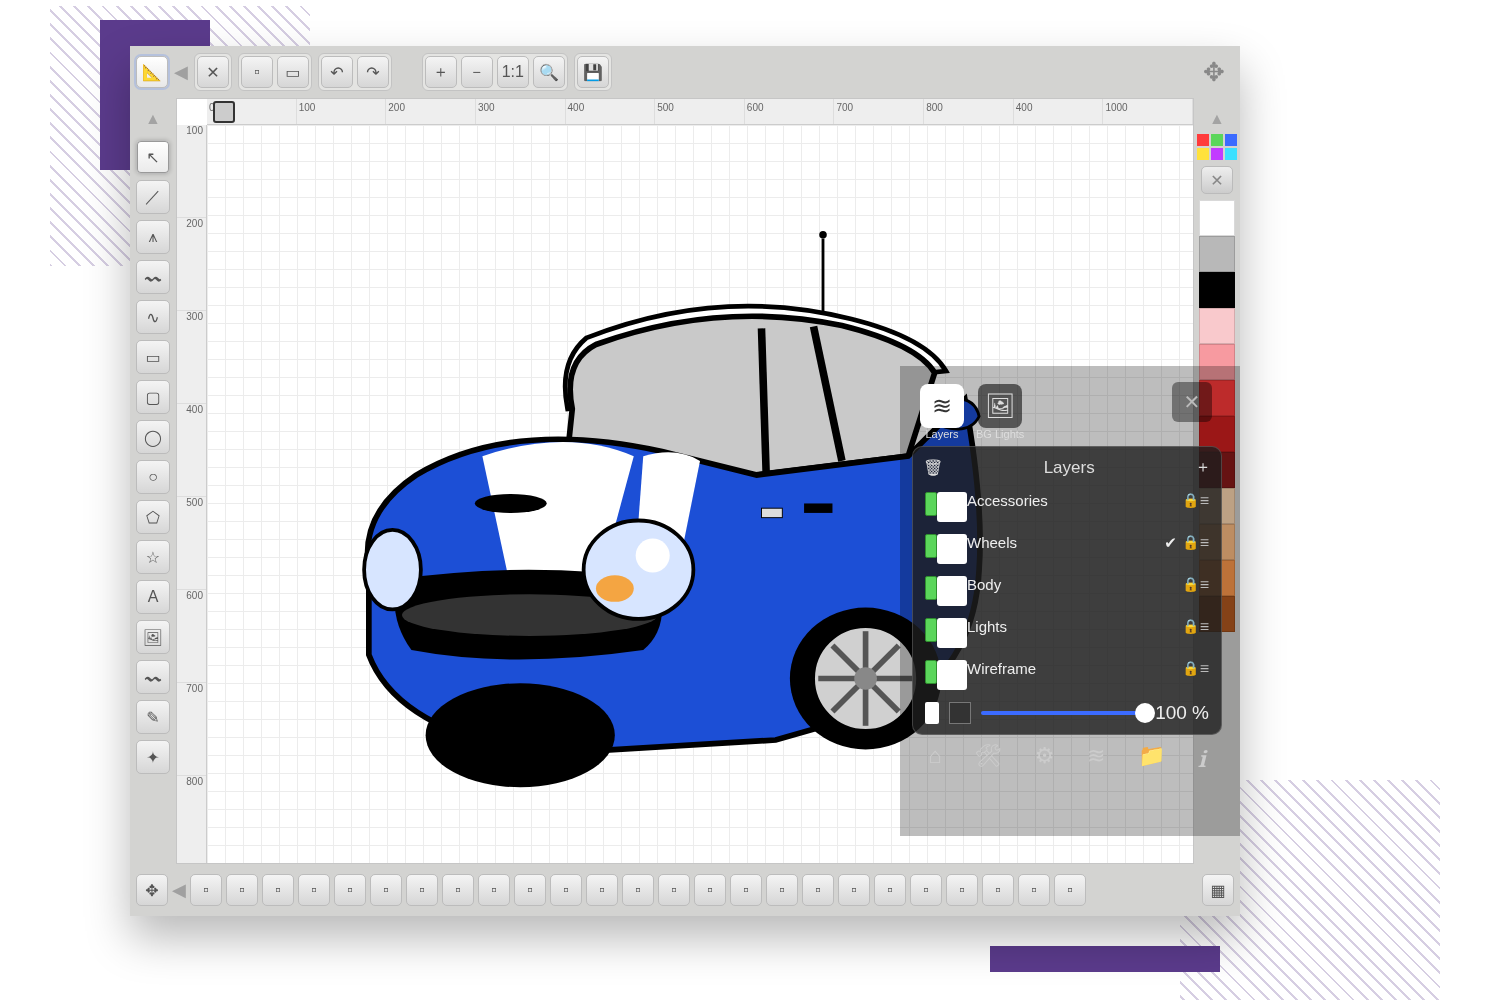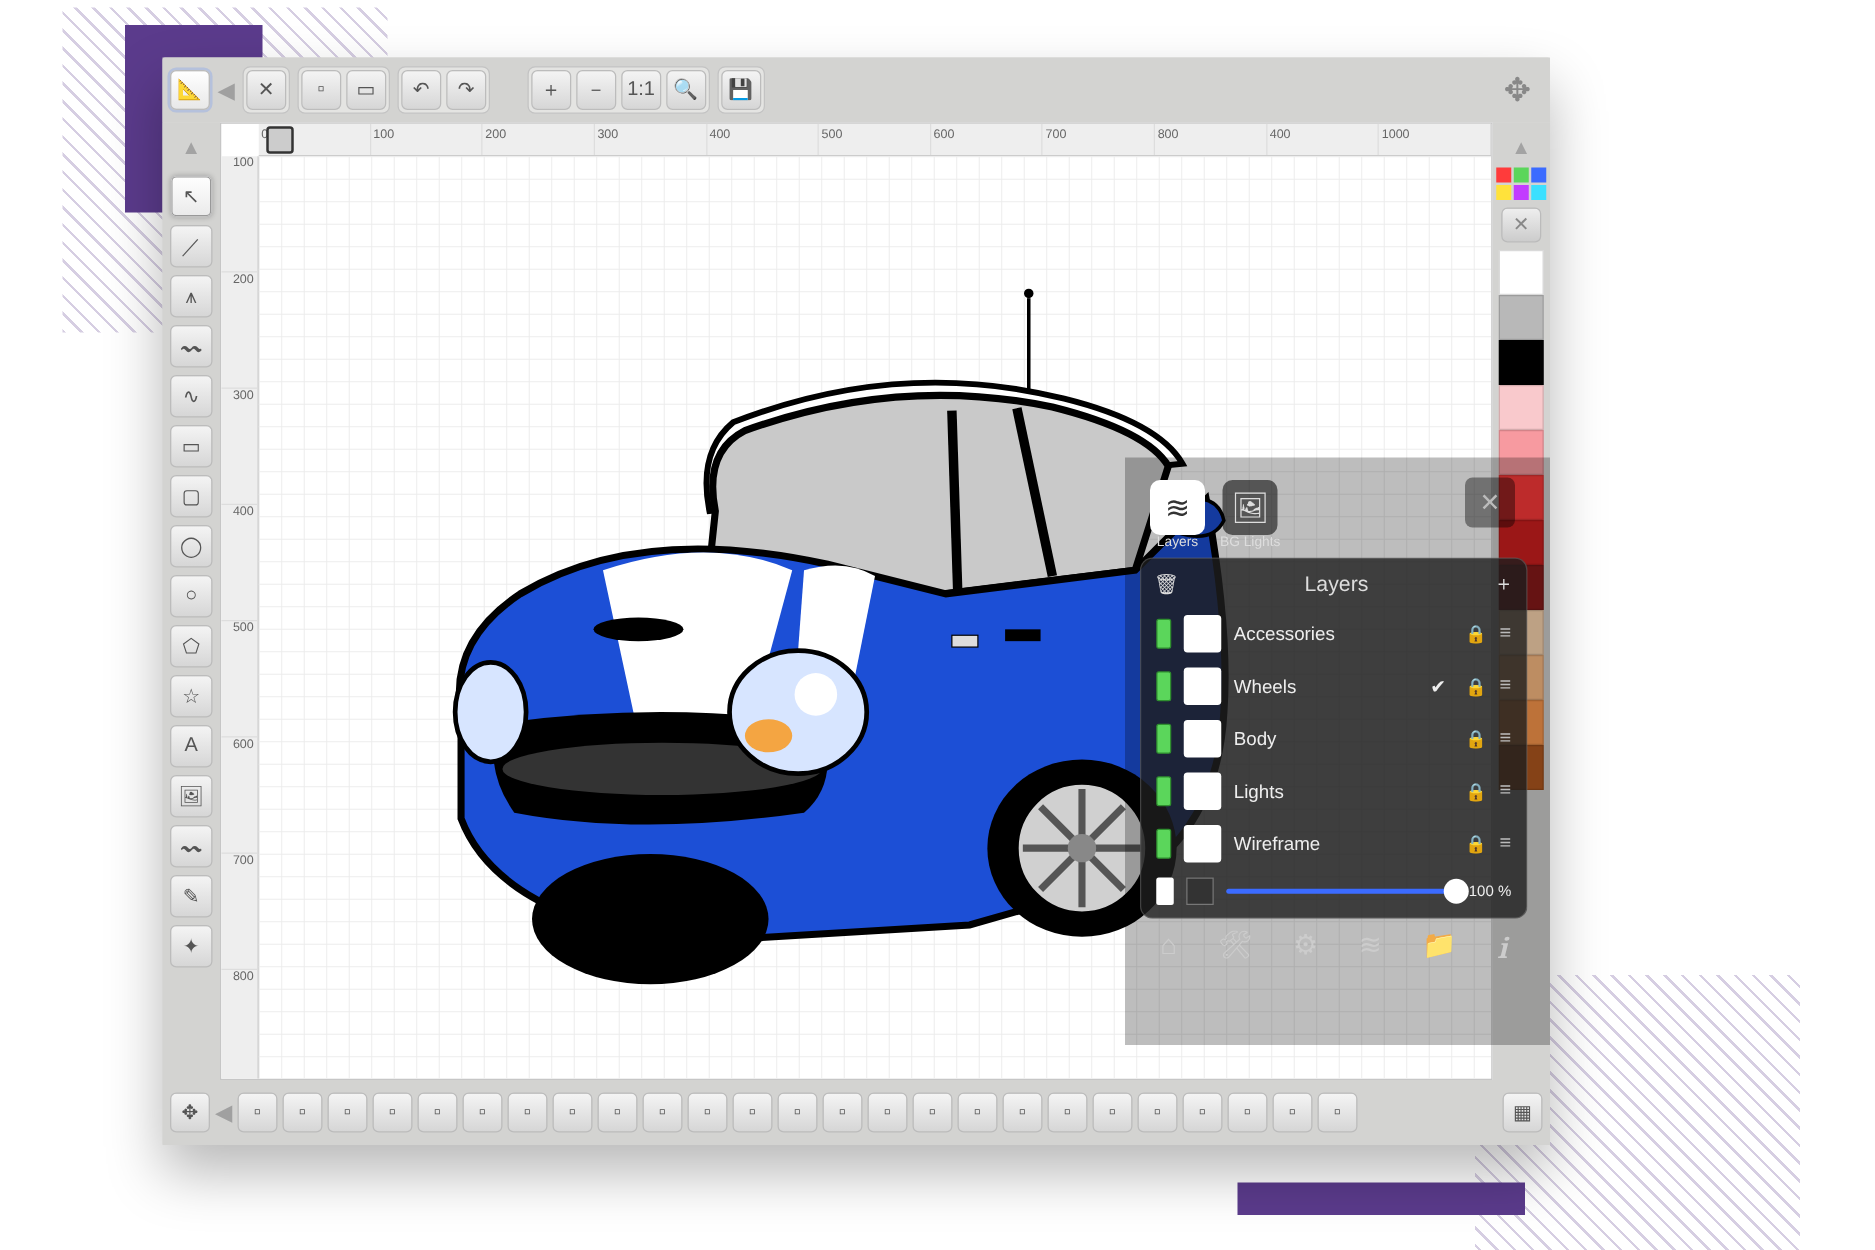--- a/index.html
+++ b/index.html
@@ -44,21 +44,21 @@
   
   .hud{position:absolute;right:18px;top:330px;width:310px;padding:8px 0 0;color:#eee;z-index:10}
   .hud-tabs{display:flex;gap:12px;margin-left:8px}
   .hud-tab{display:flex;flex-direction:column;align-items:center;font-size:11px;color:#ddd}
   .hud-tab .ic{width:44px;height:44px;background:rgba(0,0,0,.55);border-radius:8px;display:flex;align-items:center;justify-content:center;font-size:24px}
   .hud-tab.active .ic{background:#fff;color:#333}
   .hud-close{position:absolute;right:10px;top:6px;width:40px;height:40px;background:rgba(0,0,0,.4);border-radius:6px;display:flex;align-items:center;justify-content:center;color:#bbb;font-size:20px}
   .hud-panel{margin-top:6px;background:rgba(30,30,30,.80);border:1px solid rgba(255,255,255,.18);border-radius:10px;padding:10px}
   .hud-head{display:flex;align-items:center;gap:14px;color:#ddd;margin-bottom:8px}
   .hud-head .title{flex:1;text-align:center;font-size:17px}
-  .layer{display:flex;align-items:center;gap:10px;padding:6px 2px}
+  .layer{display:flex;align-items:flex-start;padding:6px 2px}
   .vis{width:12px;height:24px;background:#5bd65b;border:1px solid #2f8f2f;border-radius:2px}
   .thumb{width:30px;height:30px;background:#fff;border-radius:3px;display:flex;align-items:center;justify-content:center;font-size:16px}
   .layer .name{flex:1;font-size:15px;color:#eee}
   .layer .chk{width:18px;color:#eee;font-size:15px}
   .layer .lock{color:#999;font-size:14px}
   .layer .menu{color:#bbb;font-size:16px}
   .opacity-row{display:flex;align-items:center;gap:10px;margin-top:6px;padding:0 2px}
   .opacity-row .opsw{width:14px;height:22px;background:#fff;border-radius:2px}
   .opacity-row .blend{width:22px;height:22px;background:#333;border:1px solid #777}
   .opslider{flex:1;height:4px;background:linear-gradient(90deg,#3b6bff,#3b6bff);border-radius:2px;position:relative}
@@ -319,21 +319,21 @@
             <div class="lock">🔒</div>
             <div class="menu">≡</div>
           </div>
         </div>
       <div class="opacity-row">
         <div class="opsw"></div>
         <div class="blend"></div>
         <div class="opslider">
             <div class="knob"></div>
           </div>
-        <span style="font-size:12px;white-space:nowrap">100 %</span>
+        <span style="font-size:19px;white-space:nowrap">100 %</span>
       </div>
     </div>
     <div class="hud-toolbar">
       <span>⌂</span>
       <span>🛠</span>
       <span>⚙</span>
       <span>≋</span>
       <span>📁</span>
       <span style="font-style:italic;font-family:serif">ℹ</span>
     </div>

